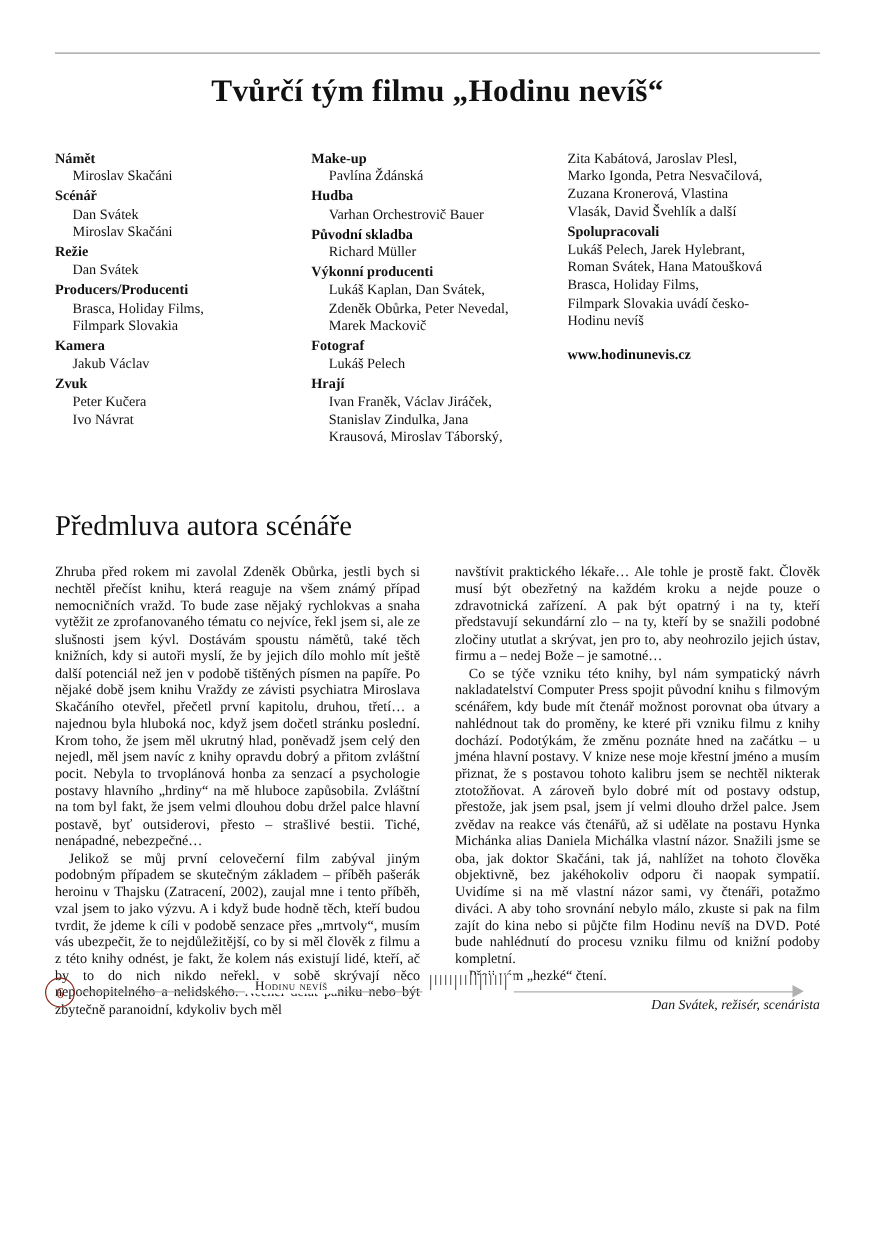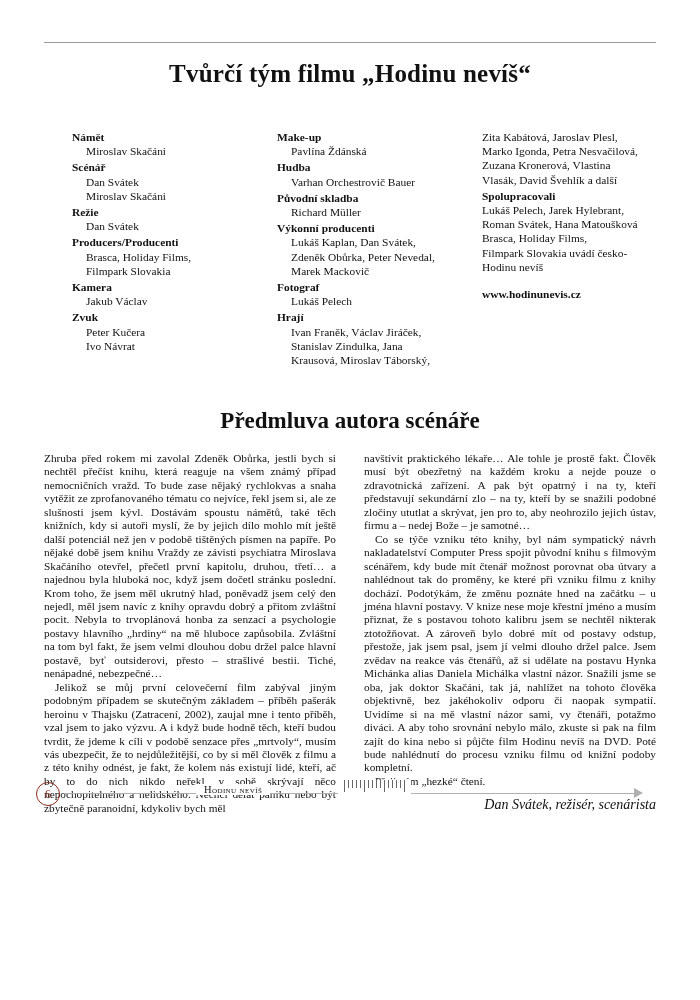--- a/index.html
+++ b/index.html
@@ -49,24 +49,23 @@
   
   .credits {
     position: absolute;
     left: 44px;
     top: 118px;
     width: 612px;
     height: 270px;
   }
   .col {
     position: absolute;
-    top: 12px;
+    top: 2px;
     font-size: 11.4px;
     line-height: 14.2px;
-    margin-left: 28px;
   }
   .col-1 { left: 0px;   width: 200px; }
   .col-2 { left: 205px; width: 200px; }
   .col-3 { left: 410px; width: 202px; }
 
   .role {
     font-weight: bold;
     margin-top: 2px;
   }
   .role.first { margin-top: 0; }
@@ -80,23 +79,22 @@
     font-weight: bold;
     margin-top: 13px;
   }
 
   
   .title-two {
     position: absolute;
     left: 44px;
     top: 408px;
     width: 612px;
-    text-align: center;
     font-size: 23px;
-    font-weight: bold;
+    font-weight: normal;
   }
 
   
   .body-cols {
     position: absolute;
     left: 44px;
     top: 452px;
     width: 612px;
     height: 490px;
   }
@@ -116,21 +114,21 @@
     margin: 0;
     text-indent: 0;
   }
   .bcol p.indent {
     text-indent: 11px;
   }
   .sig {
     margin-top: 10px;
     text-align: right;
     font-style: italic;
-    font-size: 14px;
+    font-size: 11px;
   }
 
   
   .footer {
     position: absolute;
     left: 0;
     bottom: 0;
     width: 700px;
     height: 58px;
   }

